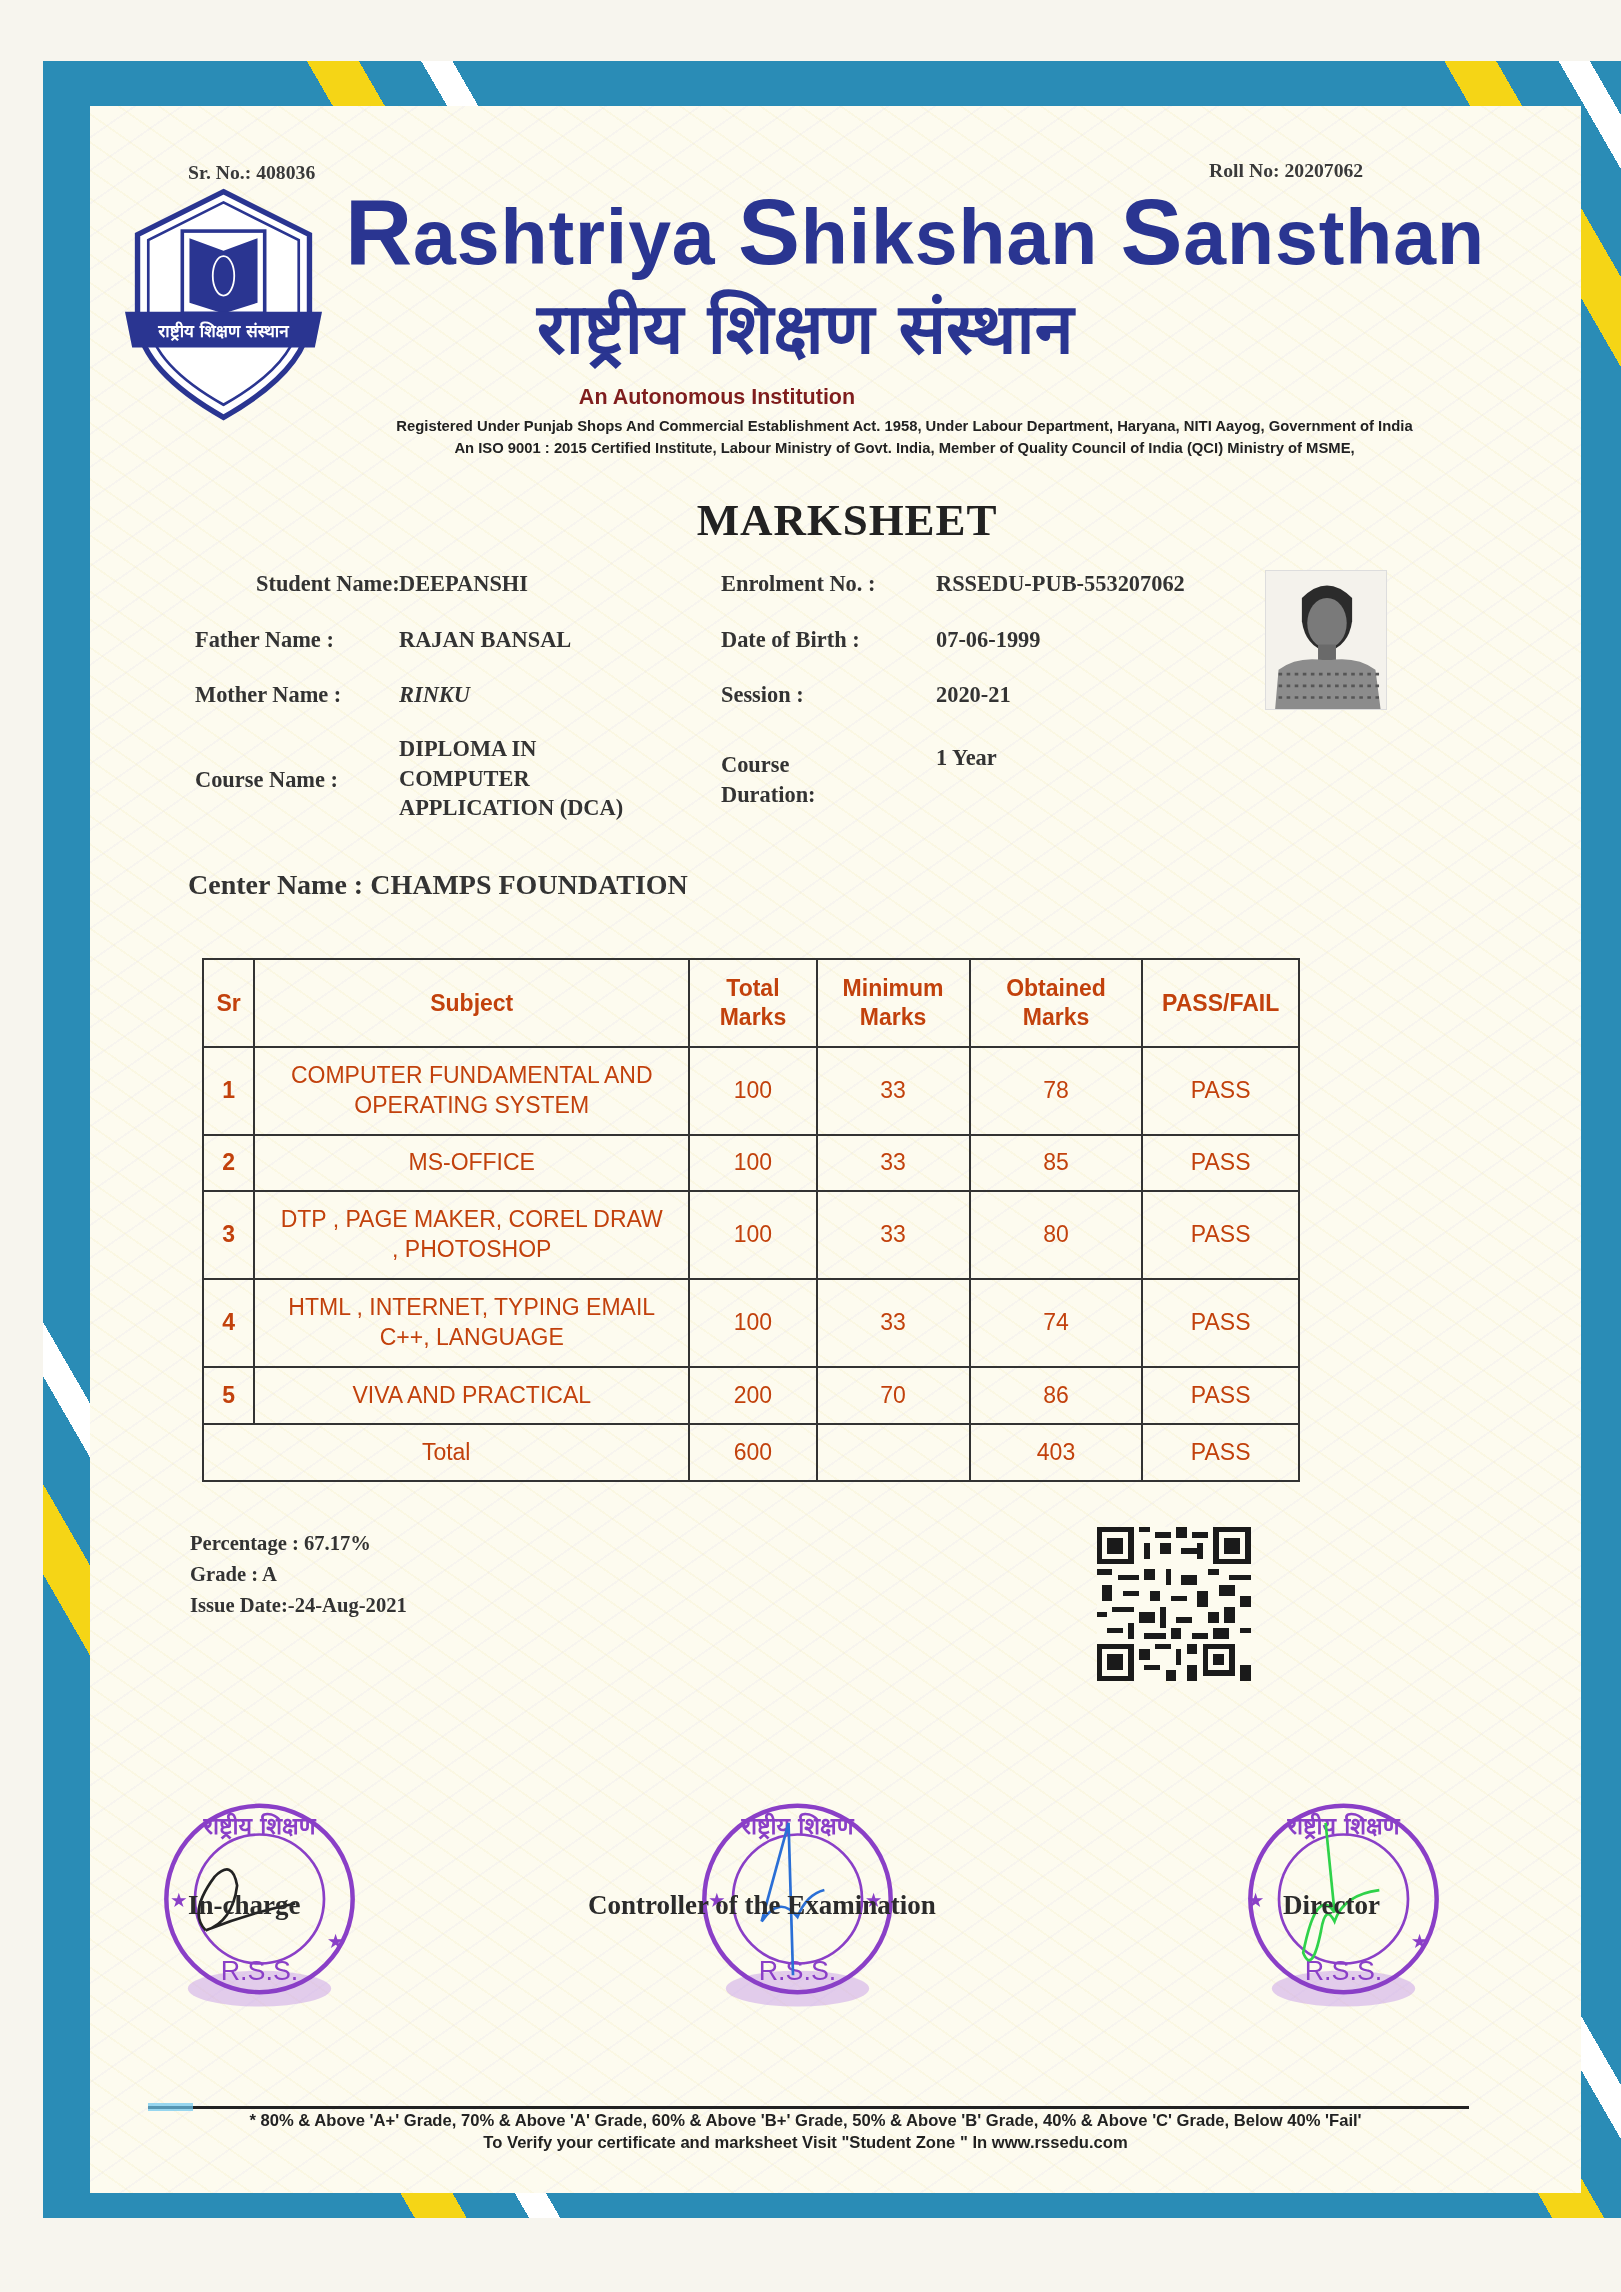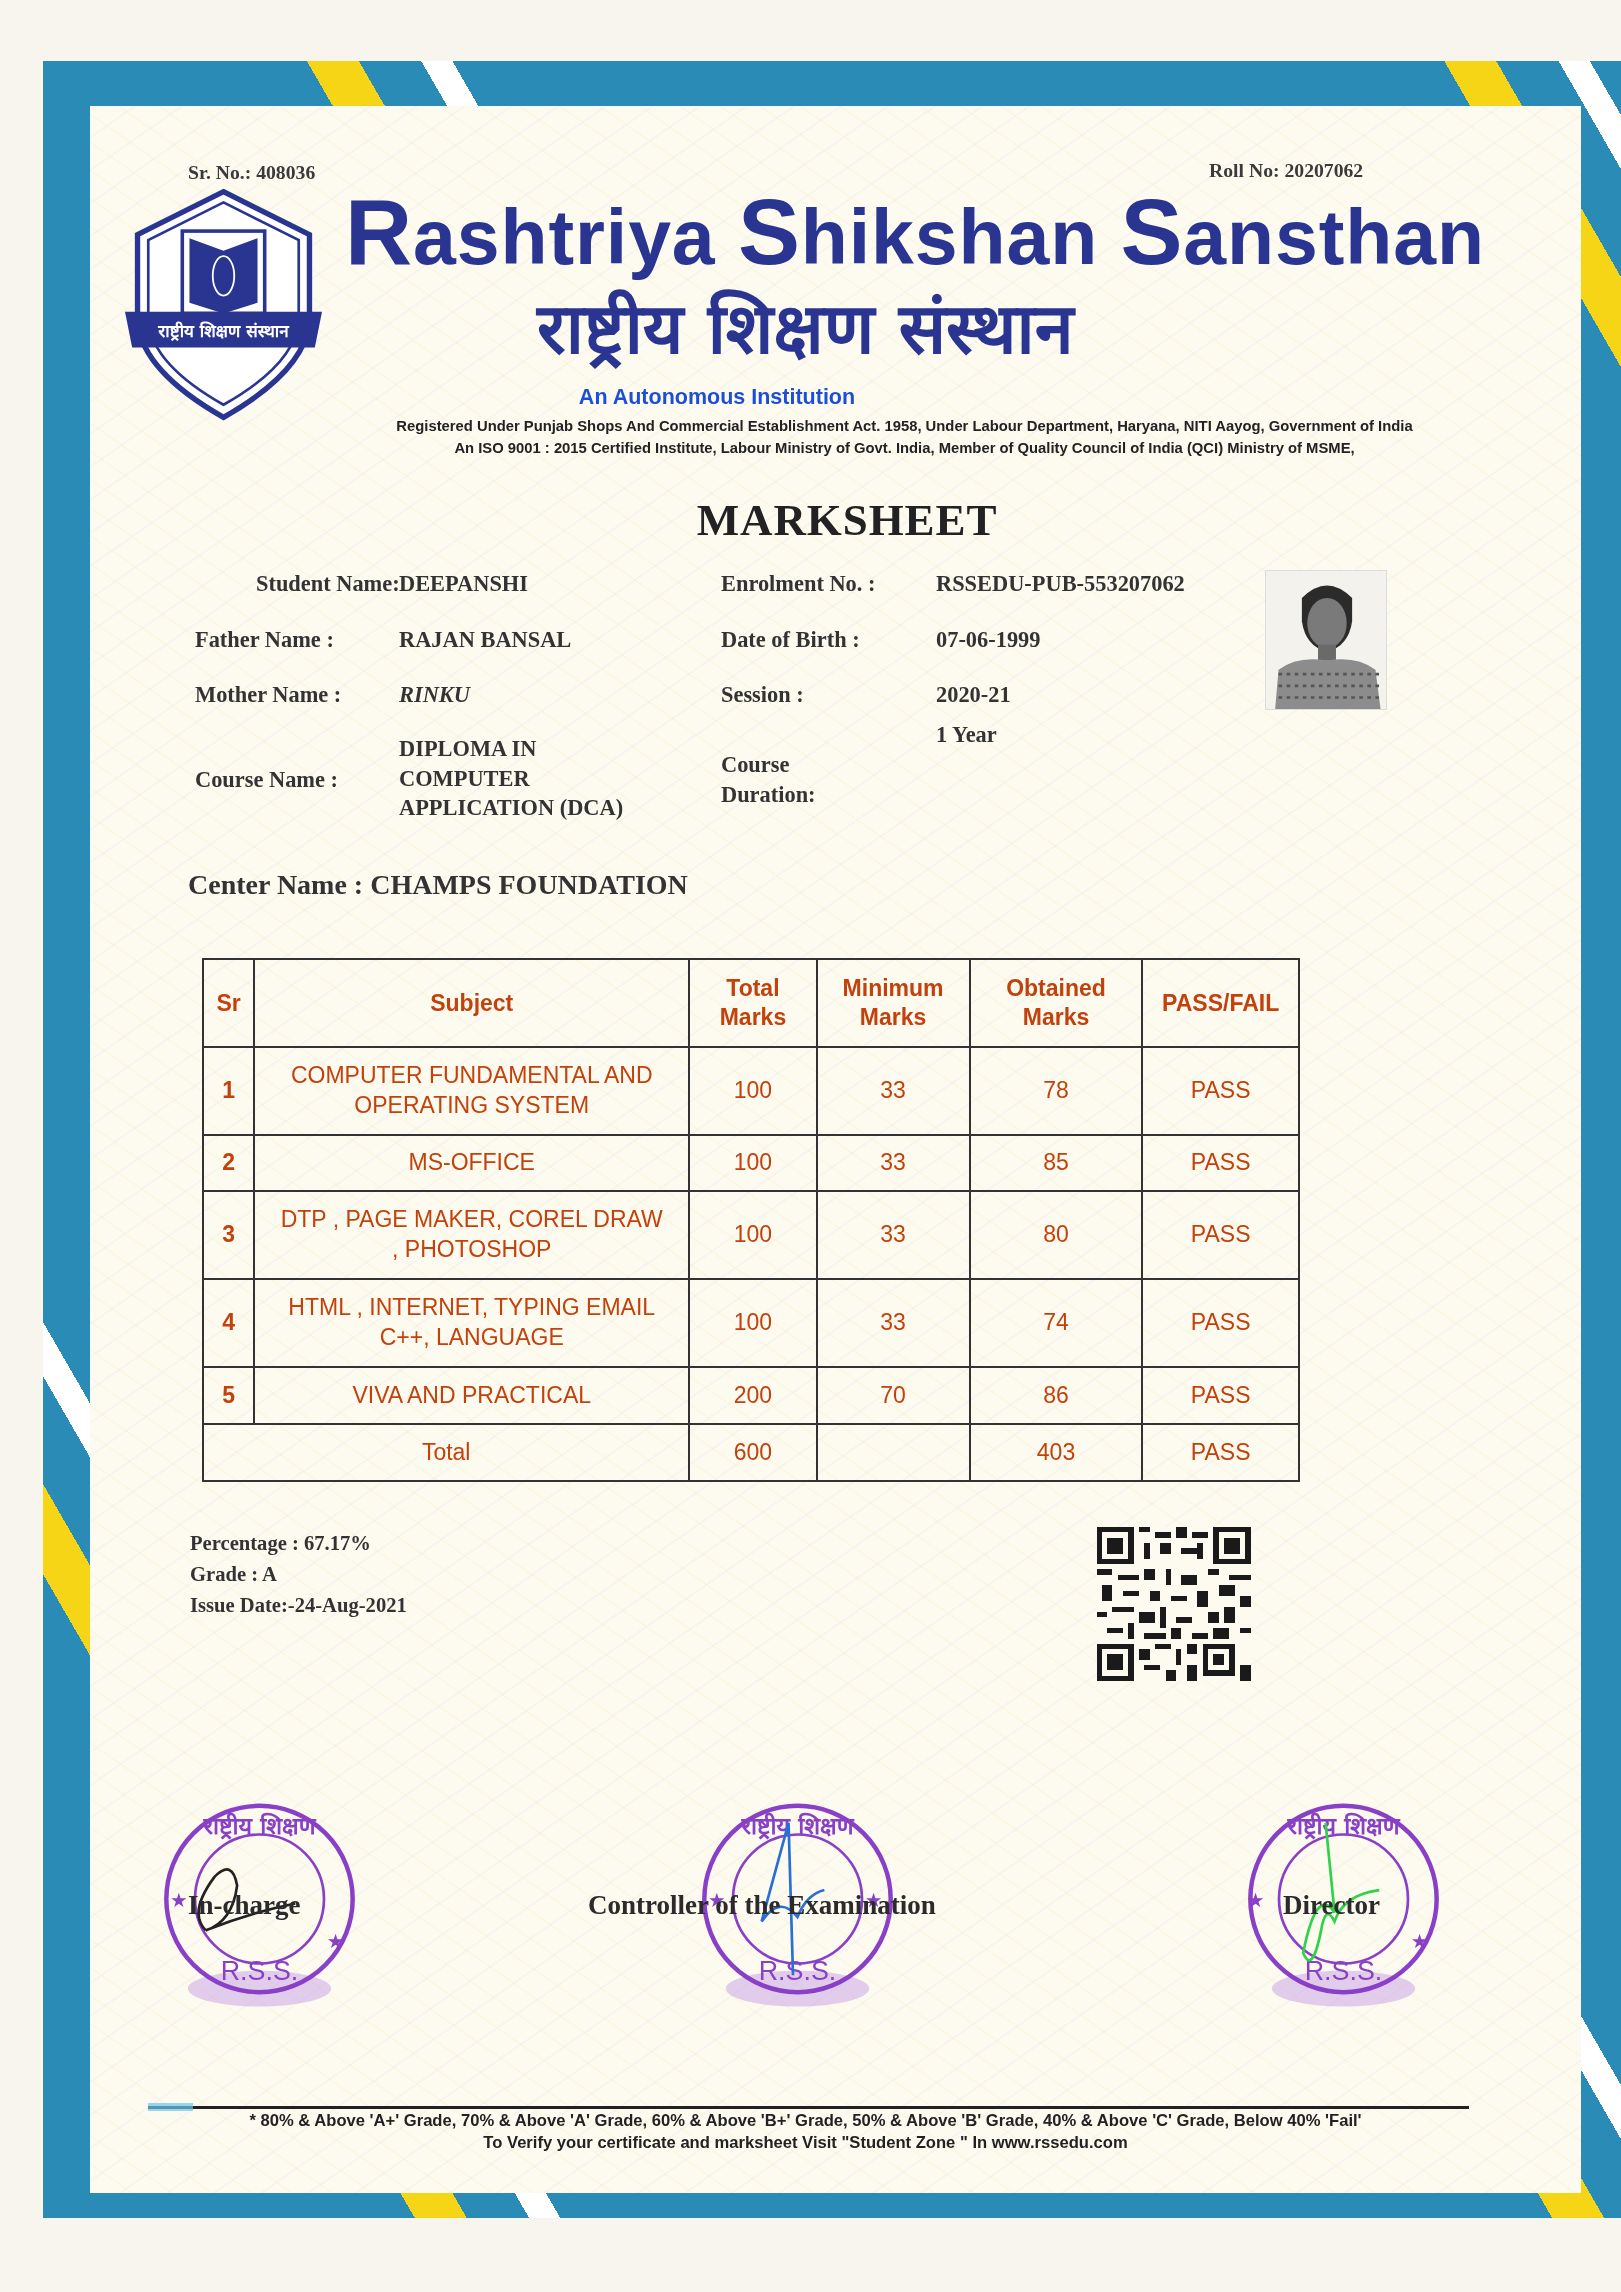--- a/index.html
+++ b/index.html
@@ -32,21 +32,21 @@
       color: #2a3591; letter-spacing: 0.9px; white-space: nowrap;
     }
     .title-en .big { font-size: 93px; }
     .title-hi {
       position: absolute; left: 537px; top: 278px; width: 806px;
       font-family: "DejaVu Sans", sans-serif; font-weight: bold; font-size: 70px;
       color: #2a3591; white-space: nowrap;
     }
     .autonomous {
       position: absolute; left: 0; width: 1317px; top: 385px; text-align: center; padding-left: 117px;
-      font-family: "Liberation Sans", sans-serif; font-size: 21.5px; font-weight: bold; color: #1d4ed8;
+      font-family: "Liberation Sans", sans-serif; font-size: 21.5px; font-weight: bold; color: #7f1d1d;
     }
     .reg-lines {
       position: absolute; left: 242px; top: 416px; width: 1325px; text-align: center;
       font-family: "Liberation Sans", sans-serif; font-weight: bold; font-size: 14.8px; line-height: 21.5px; color: #222;
     }
     .marksheet-title {
       position: absolute; left: 0; width: 1622px; top: 494px; text-align: center; padding-left: 0;
       font-family: "Liberation Serif", serif; font-weight: bold; font-size: 45px; color: #222; letter-spacing: 0.9px;
     }
     .marksheet-title span { margin-left: 72px; }
@@ -134,21 +134,21 @@
 <div class="info" style="left:721px; top:569px;">Enrolment No. :</div>
 <div class="info" style="left:936px; top:569px;">RSSEDU-PUB-553207062</div>
 <div class="info" style="left:721px; top:625px;">Date of Birth :</div>
 <div class="info" style="left:936px; top:625px;">07-06-1999</div>
 <div class="info" style="left:721px; top:680px;">Session :</div>
 <div class="info" style="left:936px; top:680px;">2020-21</div>
 <div class="info" style="left:721px; top:750px;">
   <div>Course</div>
   <div>Duration:</div>
 </div>
-<div class="info" style="left:936px; top:720px;">1 Year</div>
+<div class="info" style="left:936px; top:743px;">1 Year</div>
 
 <div class="photo">
   <svg width="122" height="140" viewBox="0 0 136 156">
     <rect width="136" height="156" fill="#f4f2ec"></rect>
     <path d="M40 30 Q68 2 96 30 L96 56 Q92 84 68 90 Q44 84 40 56 Z" fill="#2b2b2b"></path>
     <ellipse cx="68" cy="58" rx="22" ry="28" fill="#7a7a7a"></ellipse>
     <rect x="58" y="82" width="20" height="18" fill="#6a6a6a"></rect>
     <path d="M10 156 L14 110 Q36 94 68 100 Q100 94 122 110 L128 156 Z" fill="#8c8c8c"></path>
     <path d="M14 115 L128 115 M14 128 L128 128 M14 141 L128 141" stroke="#555" stroke-width="3" stroke-dasharray="4 5"></path>
   </svg>

